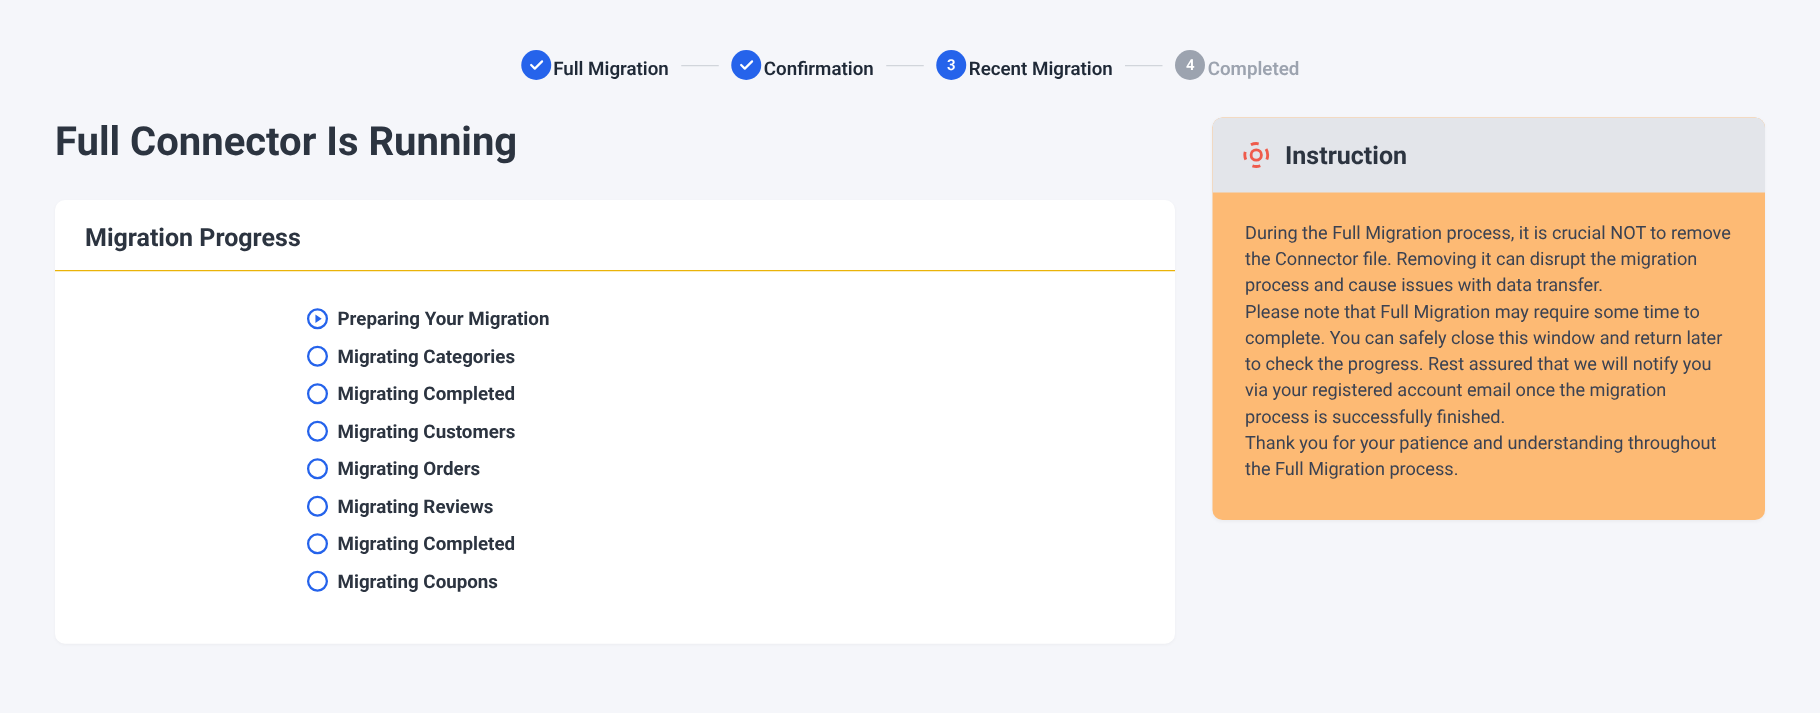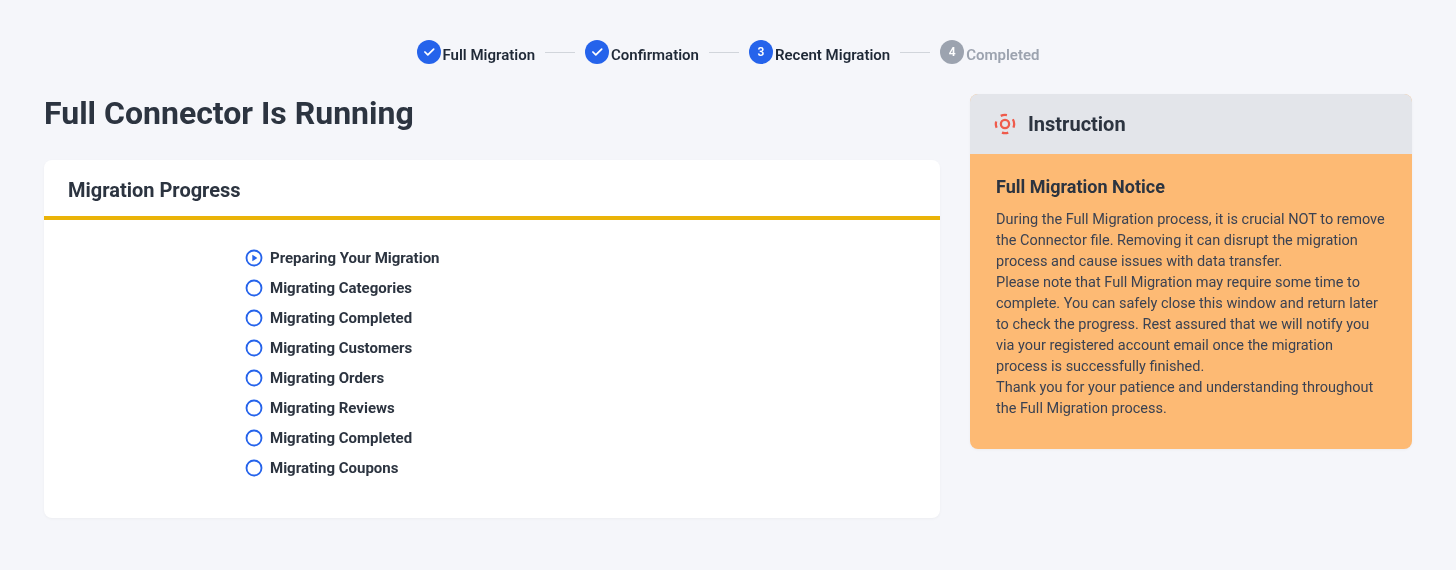--- a/index.html
+++ b/index.html
@@ -81,21 +81,21 @@
       color: #2c3440;
       margin-bottom: 28px;
     }
     .card {
       background: #fff;
       border-radius: 8px;
       box-shadow: 0 1px 3px rgba(0,0,0,0.04);
     }
     .card-header {
       padding: 18px 24px 14px;
-      border-bottom: 4px solid #eab308;
+      border-bottom: 1px solid #eab308;
     }
     .card-title {
       font-size: 20px;
       font-weight: 700;
       color: #2c3440;
     }
     .progress-list {
       padding: 28px 24px 30px 200px;
     }
     .progress-item {
@@ -256,21 +256,20 @@
   <div class="side-col">
     <div class="instr-card">
       <div class="instr-header">
         <svg class="lifebuoy-icon" viewBox="0 0 24 24">
           <circle cx="12" cy="12" r="10" fill="none" stroke="#ef5b4c" stroke-width="2.5" stroke-dasharray="7 8" stroke-dashoffset="3"></circle>
           <circle cx="12" cy="12" r="4.5" fill="none" stroke="#ef5b4c" stroke-width="2.5"></circle>
         </svg>
         <div class="instr-header-title">Instruction</div>
       </div>
       <div class="instr-body">
-        <div class="instr-subtitle">Full Migration Notice</div>
         <p class="instr-para">
           <span>During the Full Migration process, it is crucial </span><strong>NOT</strong><span> to remove the Connector file. Removing it can disrupt the migration process and cause issues with data transfer.</span>
         </p>
         <p class="instr-para">Please note that Full Migration may require some time to complete. You can safely close this window and return later to check the progress. Rest assured that we will notify you via your registered account email once the migration process is successfully finished.</p>
         <p class="instr-para">Thank you for your patience and understanding throughout the Full Migration process.</p>
       </div>
     </div>
   </div>
 </div>
 

